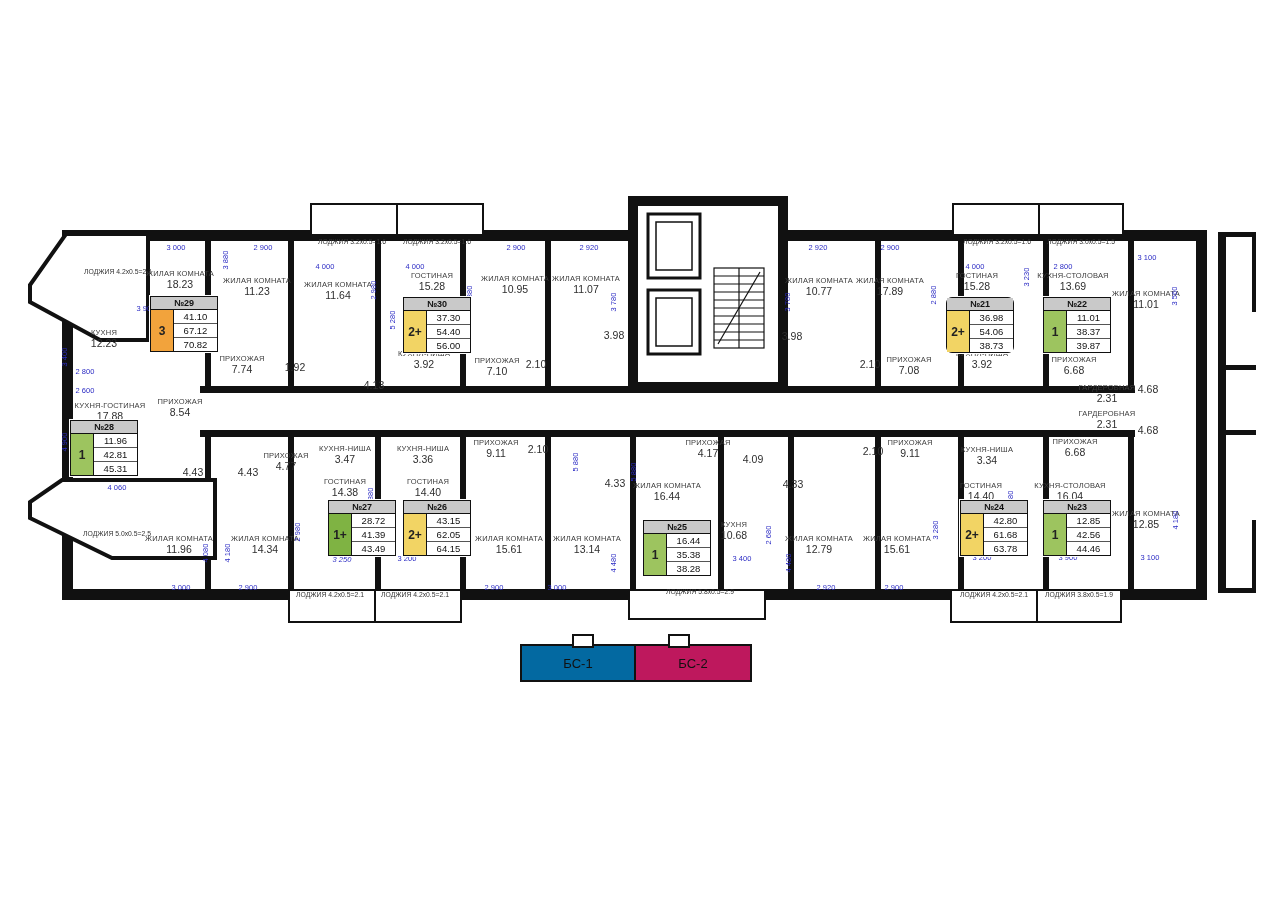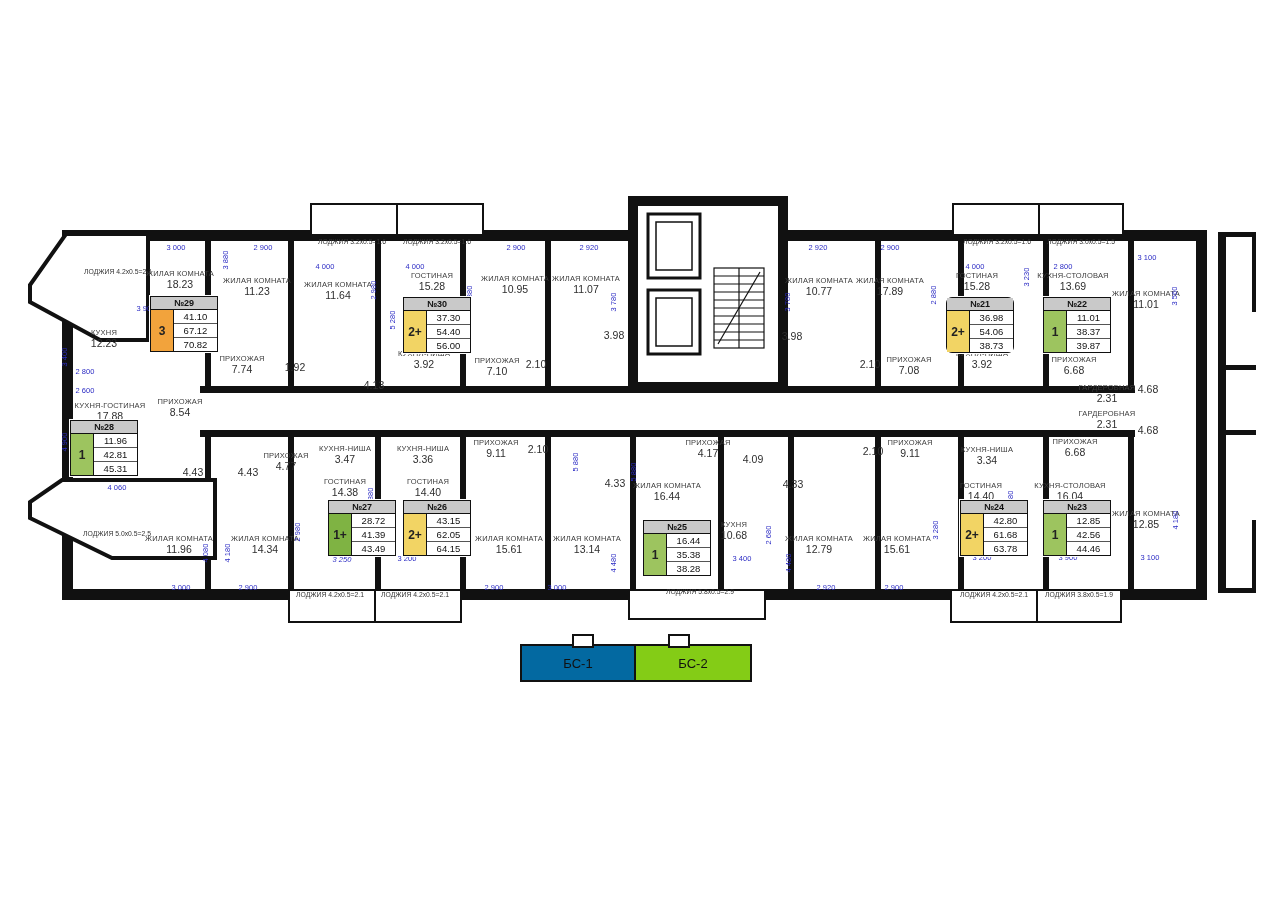--- a/index.html
+++ b/index.html
@@ -503,19 +503,19 @@
             <div>42.56</div>
             <div>44.46</div>
           </div>
         </div>
       </div>
     </div>
 
   <div class="legend-block" id="legend-bs1" style="left: 520px; top: 644px; width: 112px; height: 34px; background: #0369a1;">
     <span>БС-1</span>
   </div>
-  <div class="legend-block" style="left:634px;top:644px;width:114px;height:34px;background:#84cc16;">
+  <div class="legend-block" style="left:634px;top:644px;width:114px;height:34px;background:#be185d;">
     <span>БС-2</span>
   </div>
   <div class="legend-tab" style="left:572px;top:634px;"></div>
   <div class="legend-tab" style="left:668px;top:634px;"></div>
 
 </div>
 
 </body></html>

